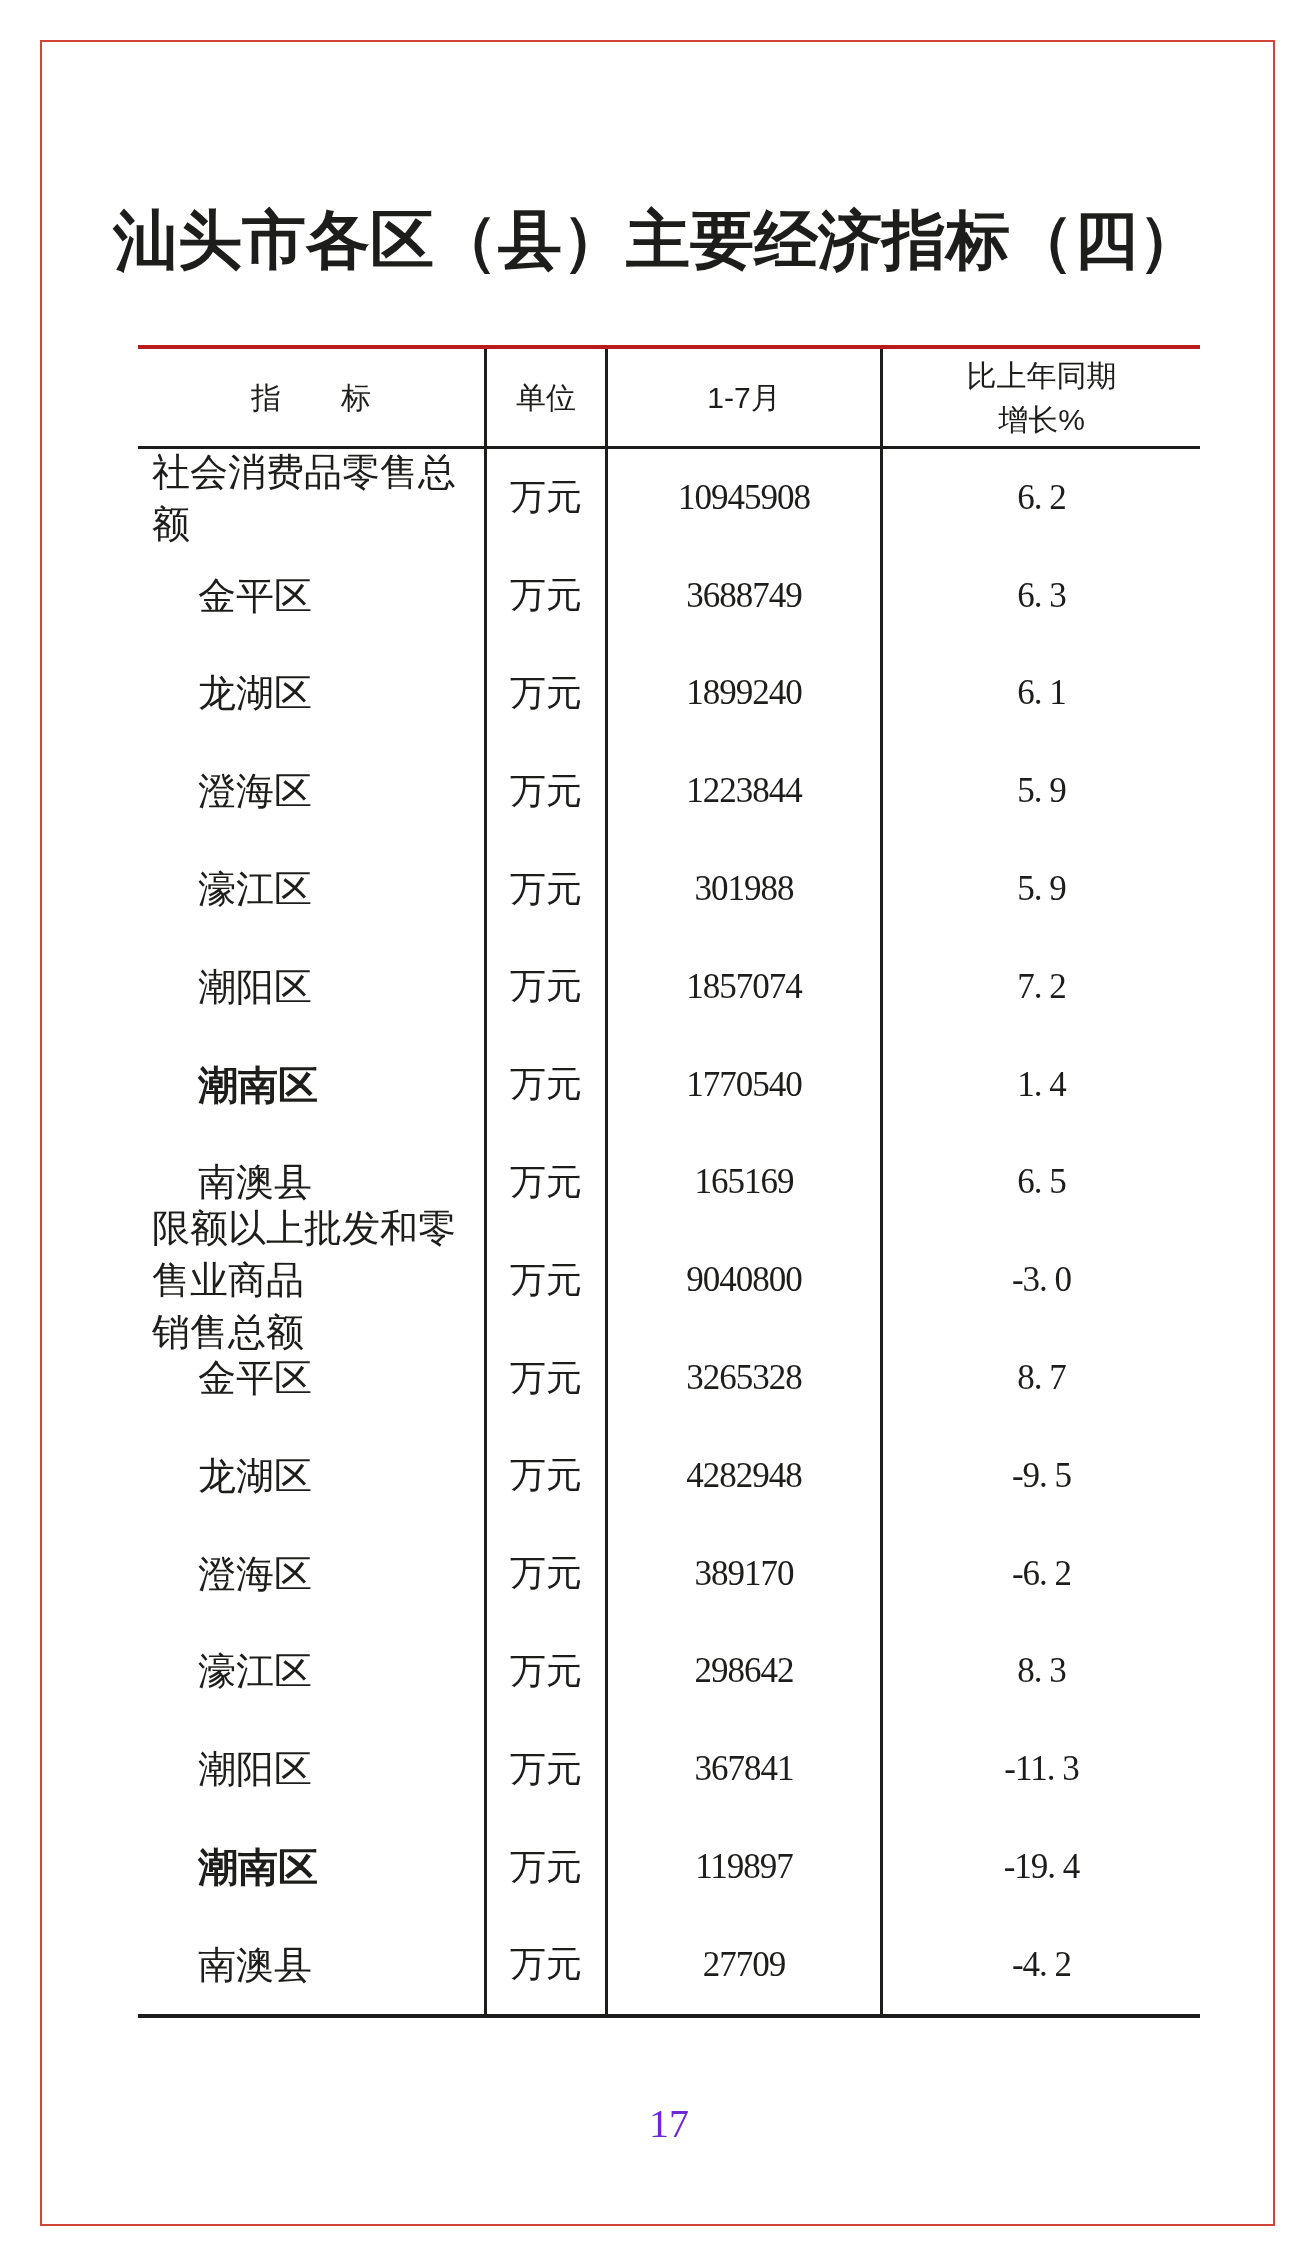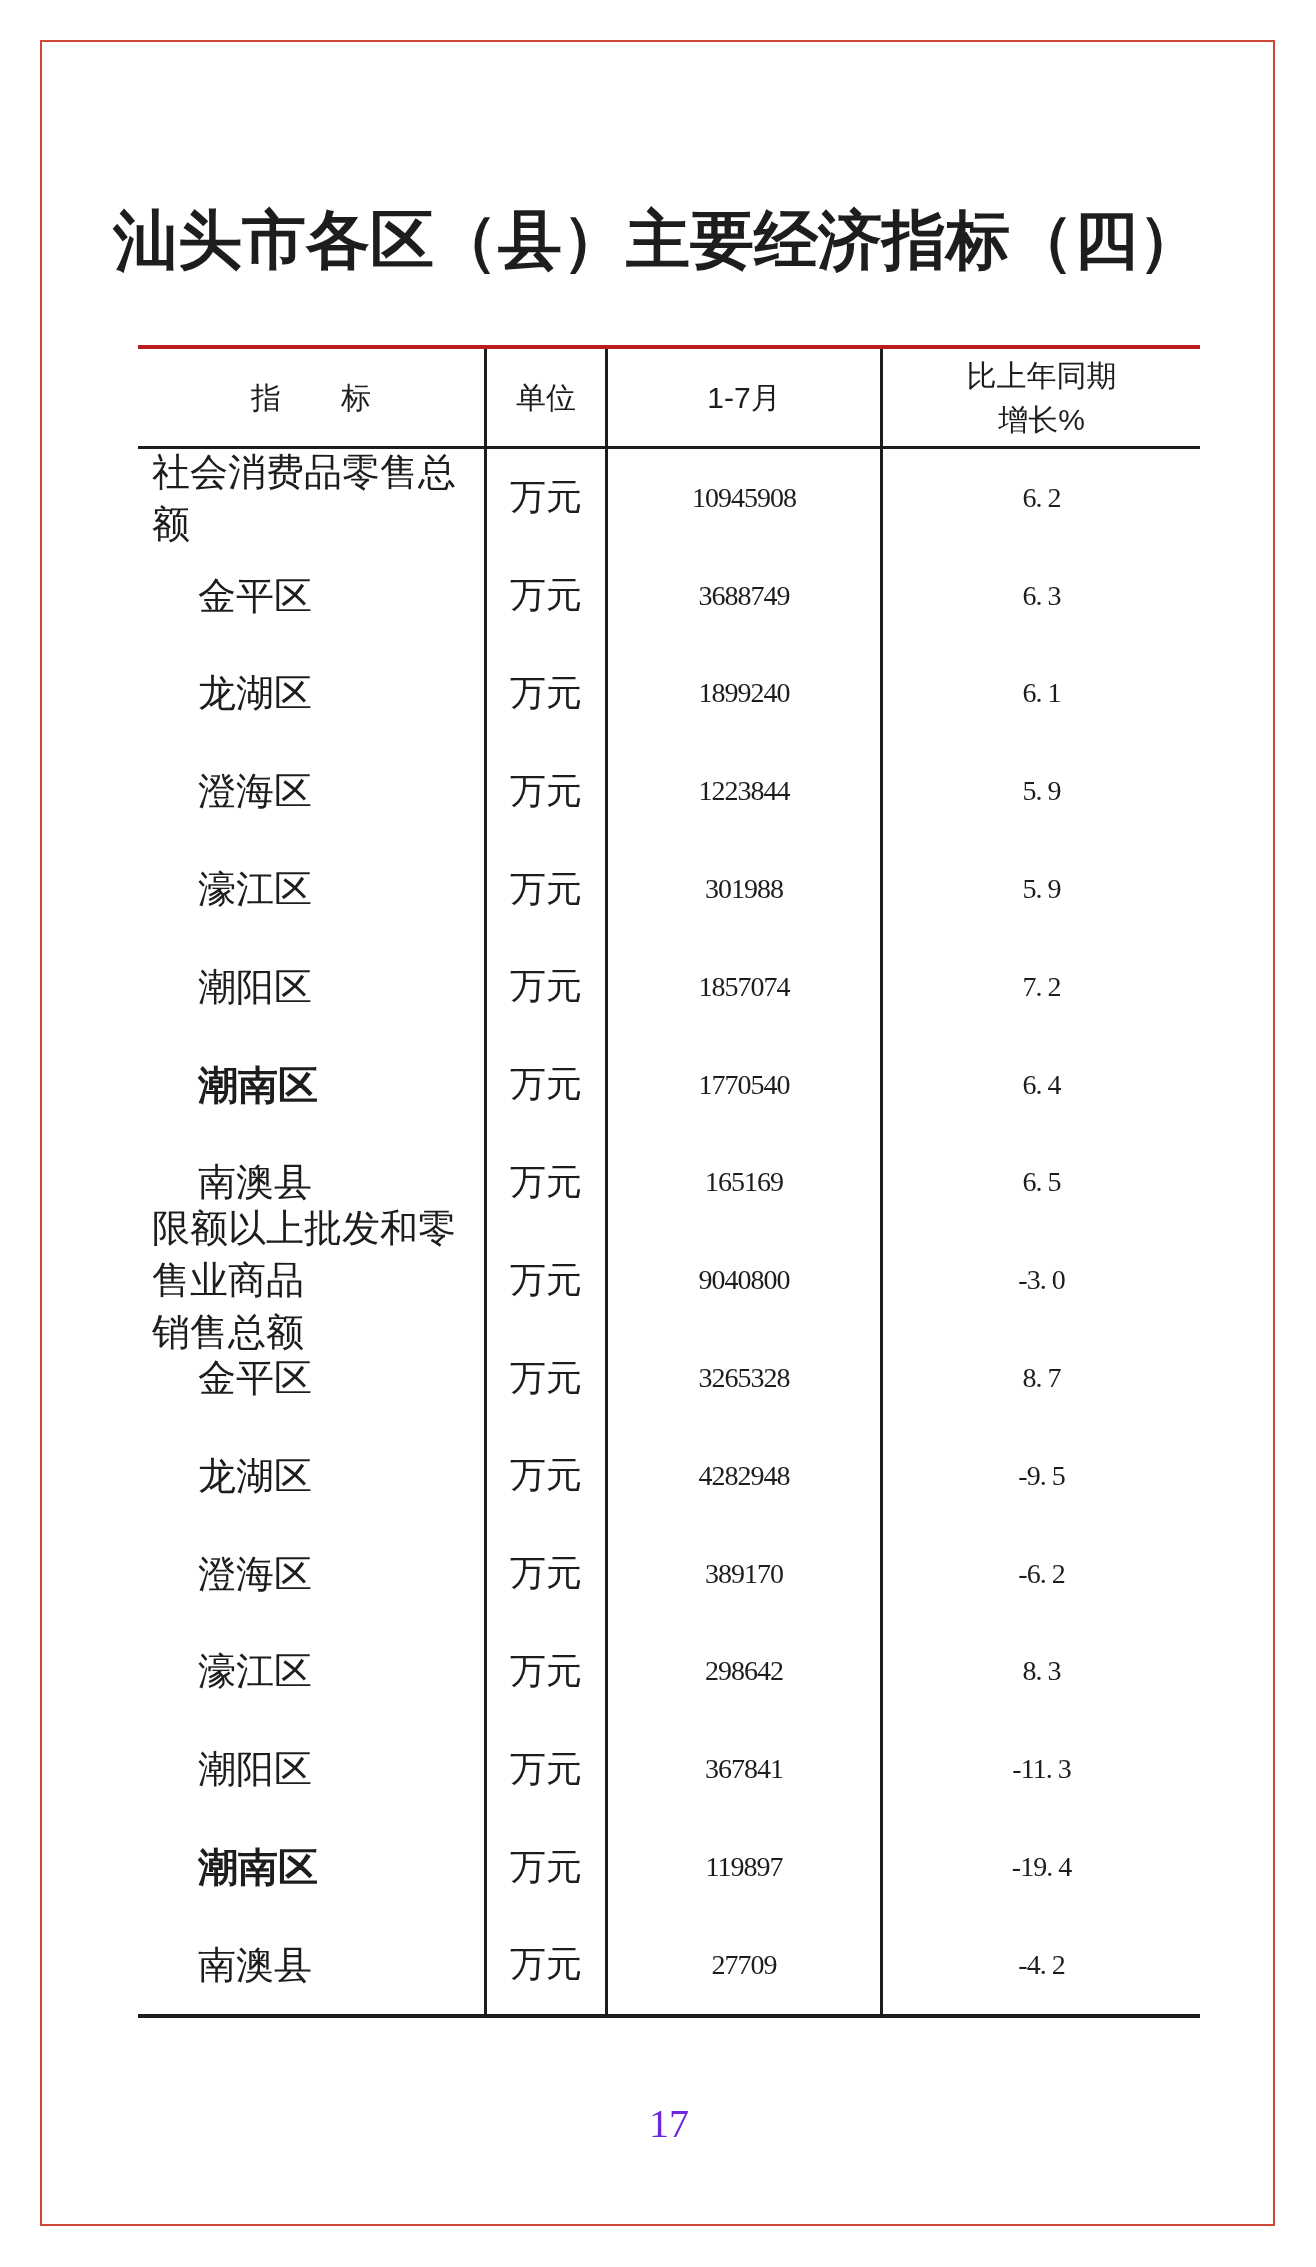--- a/index.html
+++ b/index.html
@@ -70,21 +70,21 @@
     font-size:40px;
   }
   .unit{
     justify-content:center;
     font-family:"Liberation Serif", serif;
     font-size:36px;
   }
   .num{
     justify-content:center;
     font-family:"Liberation Serif", serif;
-    font-size:28px;
+    font-size:35px;
     letter-spacing:-1px;
   }
   .page-num{
     position:absolute;
     left:138px;top:2100px;
     width:1062px;
     text-align:center;
     font-family:"Liberation Serif", serif;
     font-size:40px;
     color:#6d28d9;
@@ -126,21 +126,21 @@
       <div class="cell dcell colsep unit">万元</div>
       <div class="cell dcell colsep num">301988</div>
       <div class="cell dcell num">5. 9</div>
       <div class="cell dcell colsep ind ind-sub">潮阳区</div>
       <div class="cell dcell colsep unit">万元</div>
       <div class="cell dcell colsep num">1857074</div>
       <div class="cell dcell num">7. 2</div>
       <div class="cell dcell colsep ind ind-sub bold-row">潮南区</div>
       <div class="cell dcell colsep unit">万元</div>
       <div class="cell dcell colsep num">1770540</div>
-      <div class="cell dcell num">6. 4</div>
+      <div class="cell dcell num">1. 4</div>
       <div class="cell dcell colsep ind ind-sub">南澳县</div>
       <div class="cell dcell colsep unit">万元</div>
       <div class="cell dcell colsep num">165169</div>
       <div class="cell dcell num">6. 5</div>
       <div class="cell dcell colsep ind ind-main">限额以上批发和零售业商品
 销售总额</div>
       <div class="cell dcell colsep unit">万元</div>
       <div class="cell dcell colsep num">9040800</div>
       <div class="cell dcell num">-3. 0</div>
       <div class="cell dcell colsep ind ind-sub">金平区</div>

